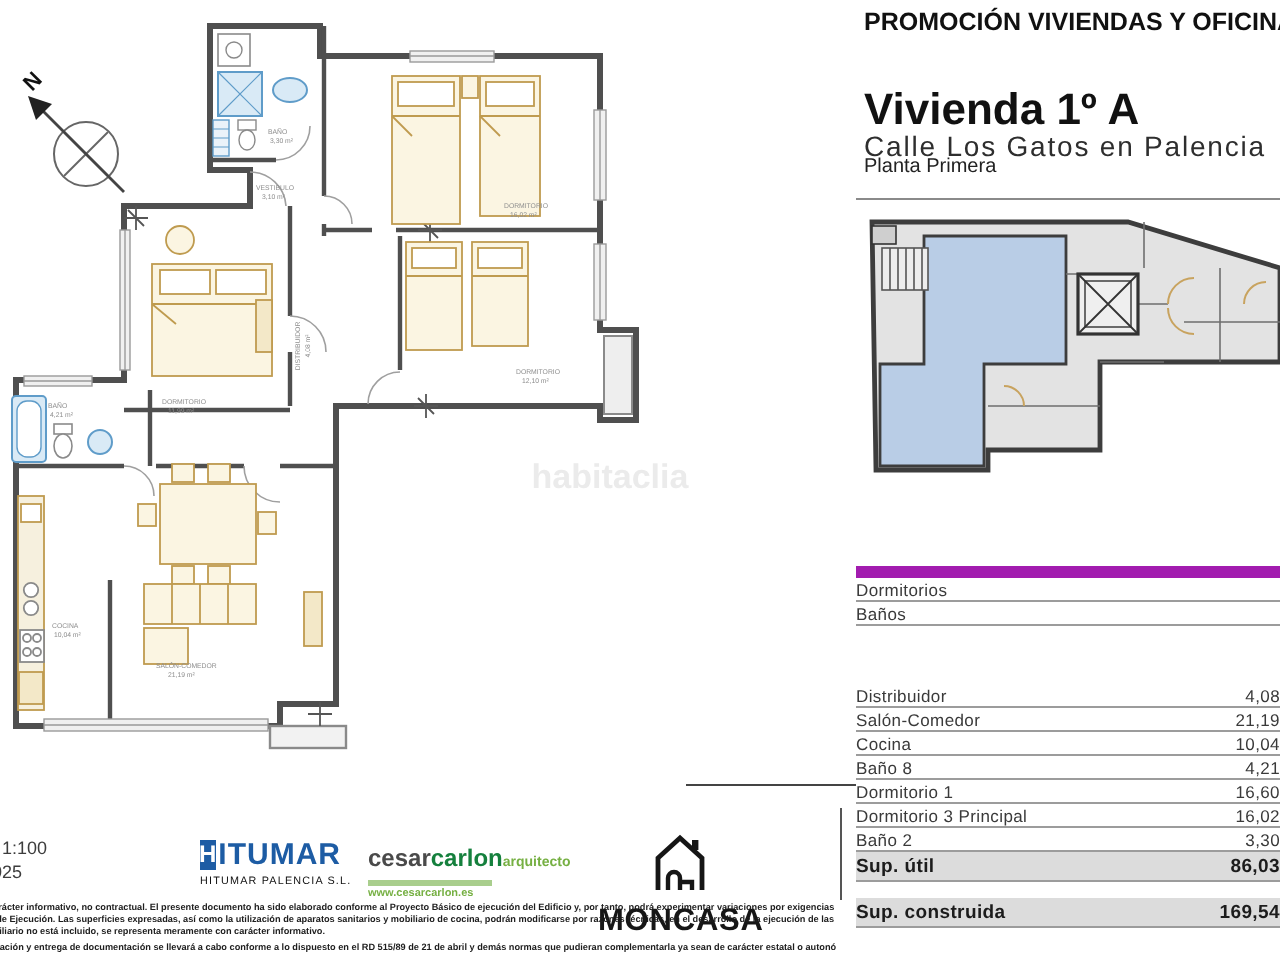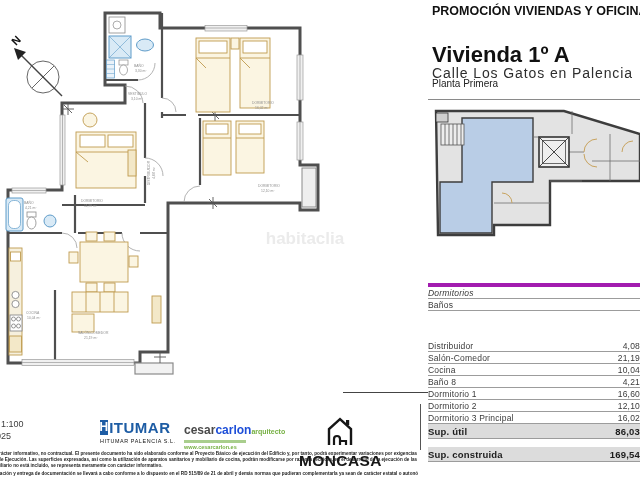--- a/index.html
+++ b/index.html
@@ -12,37 +12,37 @@
   .promo2{left:432px;top:20px;font-size:14px;letter-spacing:.9px;white-space:nowrap;color:#2e2e2e;margin-top:45px;}
   .unit-title{left:432px;top:42px;font-size:22px;font-weight:bold;color:#111;}
   .floor-label{left:432px;top:78px;font-size:10px;color:#222;}
   .hdr-rule{left:428px;top:99px;width:212px;border-top:1.5px solid #8a8a8a;}
 
   
   .area-table{left:428px;top:283px;width:212px;}
   .trow{display:flex;justify-content:space-between;align-items:center;
         border-bottom:1px solid #9c9c9c;font-size:8.5px;height:11px;
         color:#3a3a3a;letter-spacing:.2px;}
-  .trow:first-child{border-top:4px solid #a21caf;font-style:italic;}
+  .trow:first-child{border-top:6px solid #a21caf;}
   .tgap{height:29px;}
   .tgap2{height:8px;}
   .trow.total{font-weight:bold;font-size:9.5px;height:14px;background:#dcdcdc;color:#1c1c1c;align-items:center;}
   .trow span{white-space:nowrap;}
 
   
   .scale-block{left:-4px;top:418px;font-size:9px;color:#3d3d3d;line-height:12px;}
   .hitumar{left:100px;top:419px;width:70px;text-align:center;}
   .hitumar .row{display:flex;align-items:center;justify-content:center;gap:1px;}
   .hitumar .hbox{width:15px;height:15px;background:#1d5ca4;color:#fff;font-weight:bold;
                  font-size:12px;line-height:15px;text-align:center;}
   .hitumar .rest{font-size:15px;font-weight:bold;color:#1d5ca4;letter-spacing:.5px;}
   .hitumar .sub{font-size:5.4px;color:#111;letter-spacing:.6px;margin-top:2px;white-space:nowrap;}
   .cesar{left:184px;top:420px;white-space:nowrap;}
   .cesar .l1 .g1{font-size:12px;font-weight:bold;color:#4a4a4a;}
-  .cesar .l1 .g2{font-size:12px;font-weight:bold;color:#1d4ed8;}
+  .cesar .l1 .g2{font-size:12px;font-weight:bold;color:#15803d;}
   .cesar .l1 .g3{font-size:7px;color:#76b043;font-weight:bold;}
   .cesar .addr{width:62px;height:2.5px;background:#a9ce8d;margin-top:2px;}
   .cesar .web{font-size:5.5px;font-weight:bold;color:#76b043;margin-top:1.5px;}
   .moncasa{left:299px;top:415px;display:flex;align-items:center;gap:3px;flex-direction:column;}
   .moncasa .mtxt{font-size:15.5px;font-weight:bold;color:#161616;letter-spacing:.4px;}
   .frame-line-h{left:343px;top:392px;width:85px;border-top:1.5px solid #444;}
   .frame-line-v{left:420px;top:404px;height:46px;border-left:1.5px solid #555;}
 
   .disclaimer{left:-6px;top:451px;width:424px;font-size:4.6px;line-height:6px;
               color:#1d1d1d;font-weight:bold;}
@@ -279,26 +279,26 @@
       </div>
     <div class="trow">
         <span>Baño 8</span>
         <span>4,21</span>
       </div>
     <div class="trow">
         <span>Dormitorio 1</span>
         <span>16,60</span>
       </div>
     <div class="trow">
-        <span>Dormitorio 2</span>
-        <span>12,10</span>
-      </div>
-    <div class="trow">
         <span>Dormitorio 3 Principal</span>
         <span>16,02</span>
+      </div>
+    <div class="trow">
+        <span>Baño 2</span>
+        <span>3,30</span>
       </div>
     <div class="trow total">
         <span>Sup. útil</span>
         <span>86,03</span>
       </div>
     <div class="tgap2"></div>
     <div class="trow total">
         <span>Sup. construida</span>
         <span>169,54</span>
       </div>

